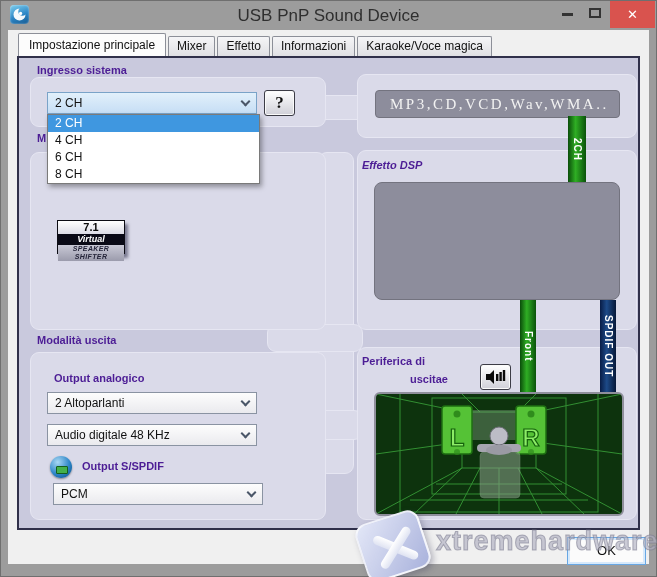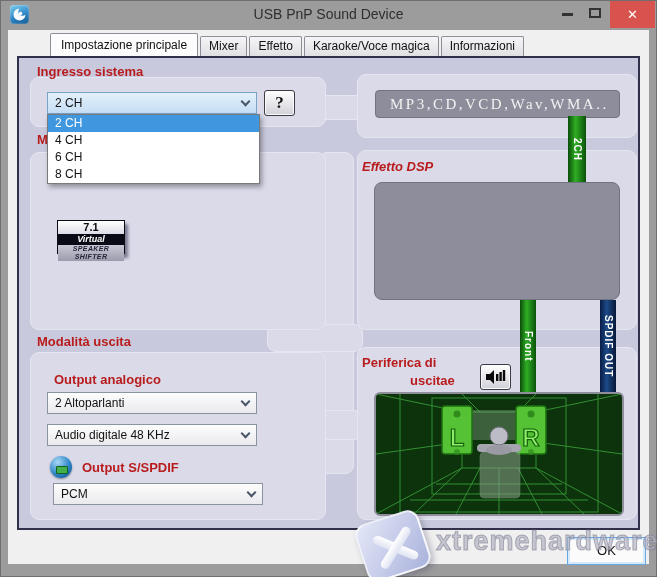--- a/index.html
+++ b/index.html
@@ -6,38 +6,38 @@
   body { font-family:"Liberation Sans", sans-serif; background:#555; }
   .window{ position:relative; width:657px; height:577px; background:#9c9c9c;
            box-shadow:inset 0 0 0 1px #6f6f6f; overflow:hidden; }
   
   .titlebar{ position:absolute; left:0; top:0; width:657px; height:30px; }
   .app-icon{ position:absolute; left:10px; top:5px; width:19px; height:19px; border-radius:4px;
              background:linear-gradient(160deg,#7fd0ef 0%,#2d86c6 55%,#15598f 100%);
              box-shadow:inset 0 0 2px rgba(255,255,255,.6); }
   .app-icon svg{ position:absolute; left:2px; top:2px; }
   .win-title{ position:absolute; left:0; right:0; top:6px; text-align:center;
-              font-size:14px; color:#2f2f2f; }
+              font-size:17px; color:#2f2f2f; }
   .btn-min{ position:absolute; right:84px; top:13px; width:11px; height:3px; background:#333; cursor:pointer;}
   .btn-max{ position:absolute; right:56px; top:8px; width:12px; height:10px; border:2px solid #333; cursor:pointer;}
   .btn-close{ position:absolute; right:2px; top:1px; width:45px; height:27px; background:#d9534e;
               color:#fff; font-size:13px; text-align:center; line-height:27px; cursor:pointer;}
   
   .client{ position:absolute; left:8px; top:30px; width:641px; height:534px; background:#f0f0f0; }
   
-  .tabs{ position:absolute; left:10px; top:3px; height:23px; display:flex; align-items:flex-end;margin-left:32px; }
+  .tabs{ position:absolute; left:10px; top:3px; height:23px; display:flex; align-items:flex-end; }
   .tab{ border:1px solid #8c8f98; border-bottom:none; background:linear-gradient(#f5f5f7,#e0e0e4);
         font-size:12px; color:#111; padding:2px 8px 3px; height:20px; margin-right:2px;
         border-radius:2px 2px 0 0; white-space:nowrap; cursor:pointer;}
   .tab.active{ background:#fcfcfc; height:23px; padding:4px 10px 5px; font-size:12px; z-index:2;}
   
   .panel{ position:absolute; left:9px; top:26px; width:623px; height:474px;
           background:#c9c9dd; border:2px solid #30304a; }
   .grp, .pipe{ position:absolute; background:#dadae9; border:1px solid #e6e6f2; border-radius:9px; }
-  .heading{ position:absolute; font-size:13px; font-weight:bold; color:#b91c1c; white-space:nowrap; }
+  .heading{ position:absolute; font-size:11px; font-weight:bold; color:#4c1d95; white-space:nowrap; }
   
   .combo{ position:absolute; height:22px; border:1px solid #8a93a2; display:flex; align-items:center;
           padding:0 7px; font-size:12px; color:#111; background:linear-gradient(#fdfdfd,#eaeaee);
           cursor:pointer; }
   .combo.focus{ background:linear-gradient(#e2f0fb,#c6def5); border-color:#7aa3c8; }
   .chev{ width:7px; height:7px; border-right:2px solid #4a5668; border-bottom:2px solid #4a5668;
          transform:rotate(45deg); margin-left:auto; margin-top:-4px; }
   
   .dlist{ position:absolute; background:#fff; border:1px solid #7a7a7a; z-index:30;
           box-shadow:2px 3px 5px rgba(0,0,0,.35); }
@@ -106,22 +106,22 @@
     <div class="btn-max"></div>
     <div class="btn-close">✕</div>
   </div>
 
   <div class="client">
 
     <div class="tabs">
       <div class="tab active">Impostazione principale</div>
       <div class="tab">Mixer</div>
       <div class="tab">Effetto</div>
+      <div class="tab">Informazioni</div>
       <div class="tab">Karaoke/Voce magica</div>
-      <div class="tab">Informazioni</div>
     </div>
 
     <div class="panel">
 
       <div class="pipe" style="left:271px; top:37px; width:96px; height:25px;"></div>
       <div class="pipe" style="left:299px; top:94px; width:36px; height:322px;"></div>
       <div class="pipe" style="left:248px; top:266px; width:96px; height:28px;"></div>
       <div class="pipe" style="left:298px; top:352px; width:46px; height:30px;"></div>
 
       <div class="grp" style="left:11px; top:19px; width:296px; height:50px;"></div>

